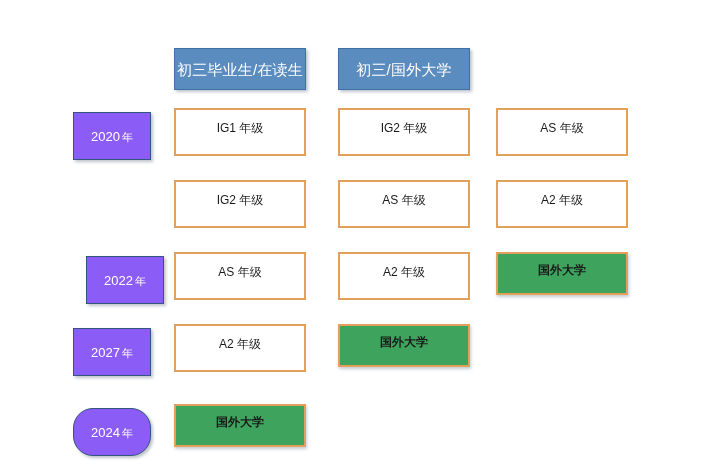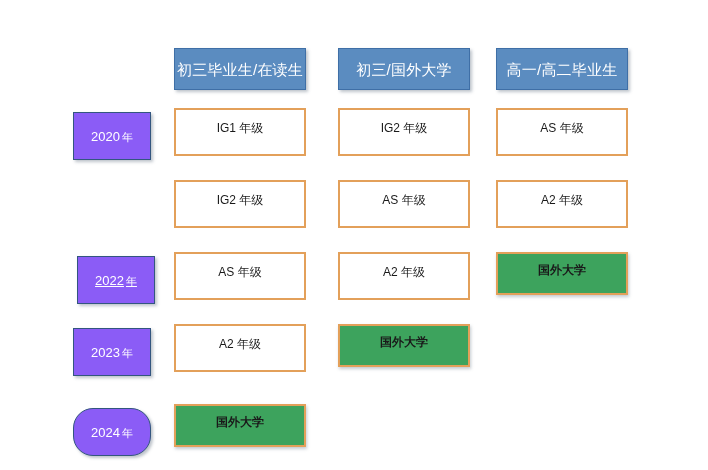--- a/index.html
+++ b/index.html
@@ -82,31 +82,28 @@
 </head>
 <body>
 
 <div id="pathway-diagram">
     <div class="node header-box" style="left: 174px; top: 48px;">
       <span class="label">初三毕业生/在读生</span>
     </div>
     <div class="node header-box" style="left: 338px; top: 48px;">
       <span class="label">初三/国外大学</span>
     </div>
-    <div class="node header-box" style="left: 496px; top: 48px;">
-      <span class="label">高一/高二毕业生</span>
-    </div>
     <div class="node year-box" style="left: 73px; top: 112px;">
       <span class="label"><span>2020</span><span class="suffix">年</span></span>
     </div>
-    <div class="node year-box" style="left: 77px; top: 256px; text-decoration: underline;">
+    <div class="node year-box" style="left: 86px; top: 256px;">
       <span class="label"><span>2022</span><span class="suffix">年</span></span>
     </div>
     <div class="node year-box" style="left: 73px; top: 328px;">
-      <span class="label"><span>2023</span><span class="suffix">年</span></span>
+      <span class="label"><span>2027</span><span class="suffix">年</span></span>
     </div>
     <div class="node year-box" style="left: 73px; top: 408px; border-radius: 20px;">
       <span class="label"><span>2024</span><span class="suffix">年</span></span>
     </div>
     <div class="node cell grade" style="left: 174px; top: 108px;">
       <span class="label">IG1 年级</span>
     </div>
     <div class="node cell grade" style="left: 338px; top: 108px;">
       <span class="label">IG2 年级</span>
     </div>

